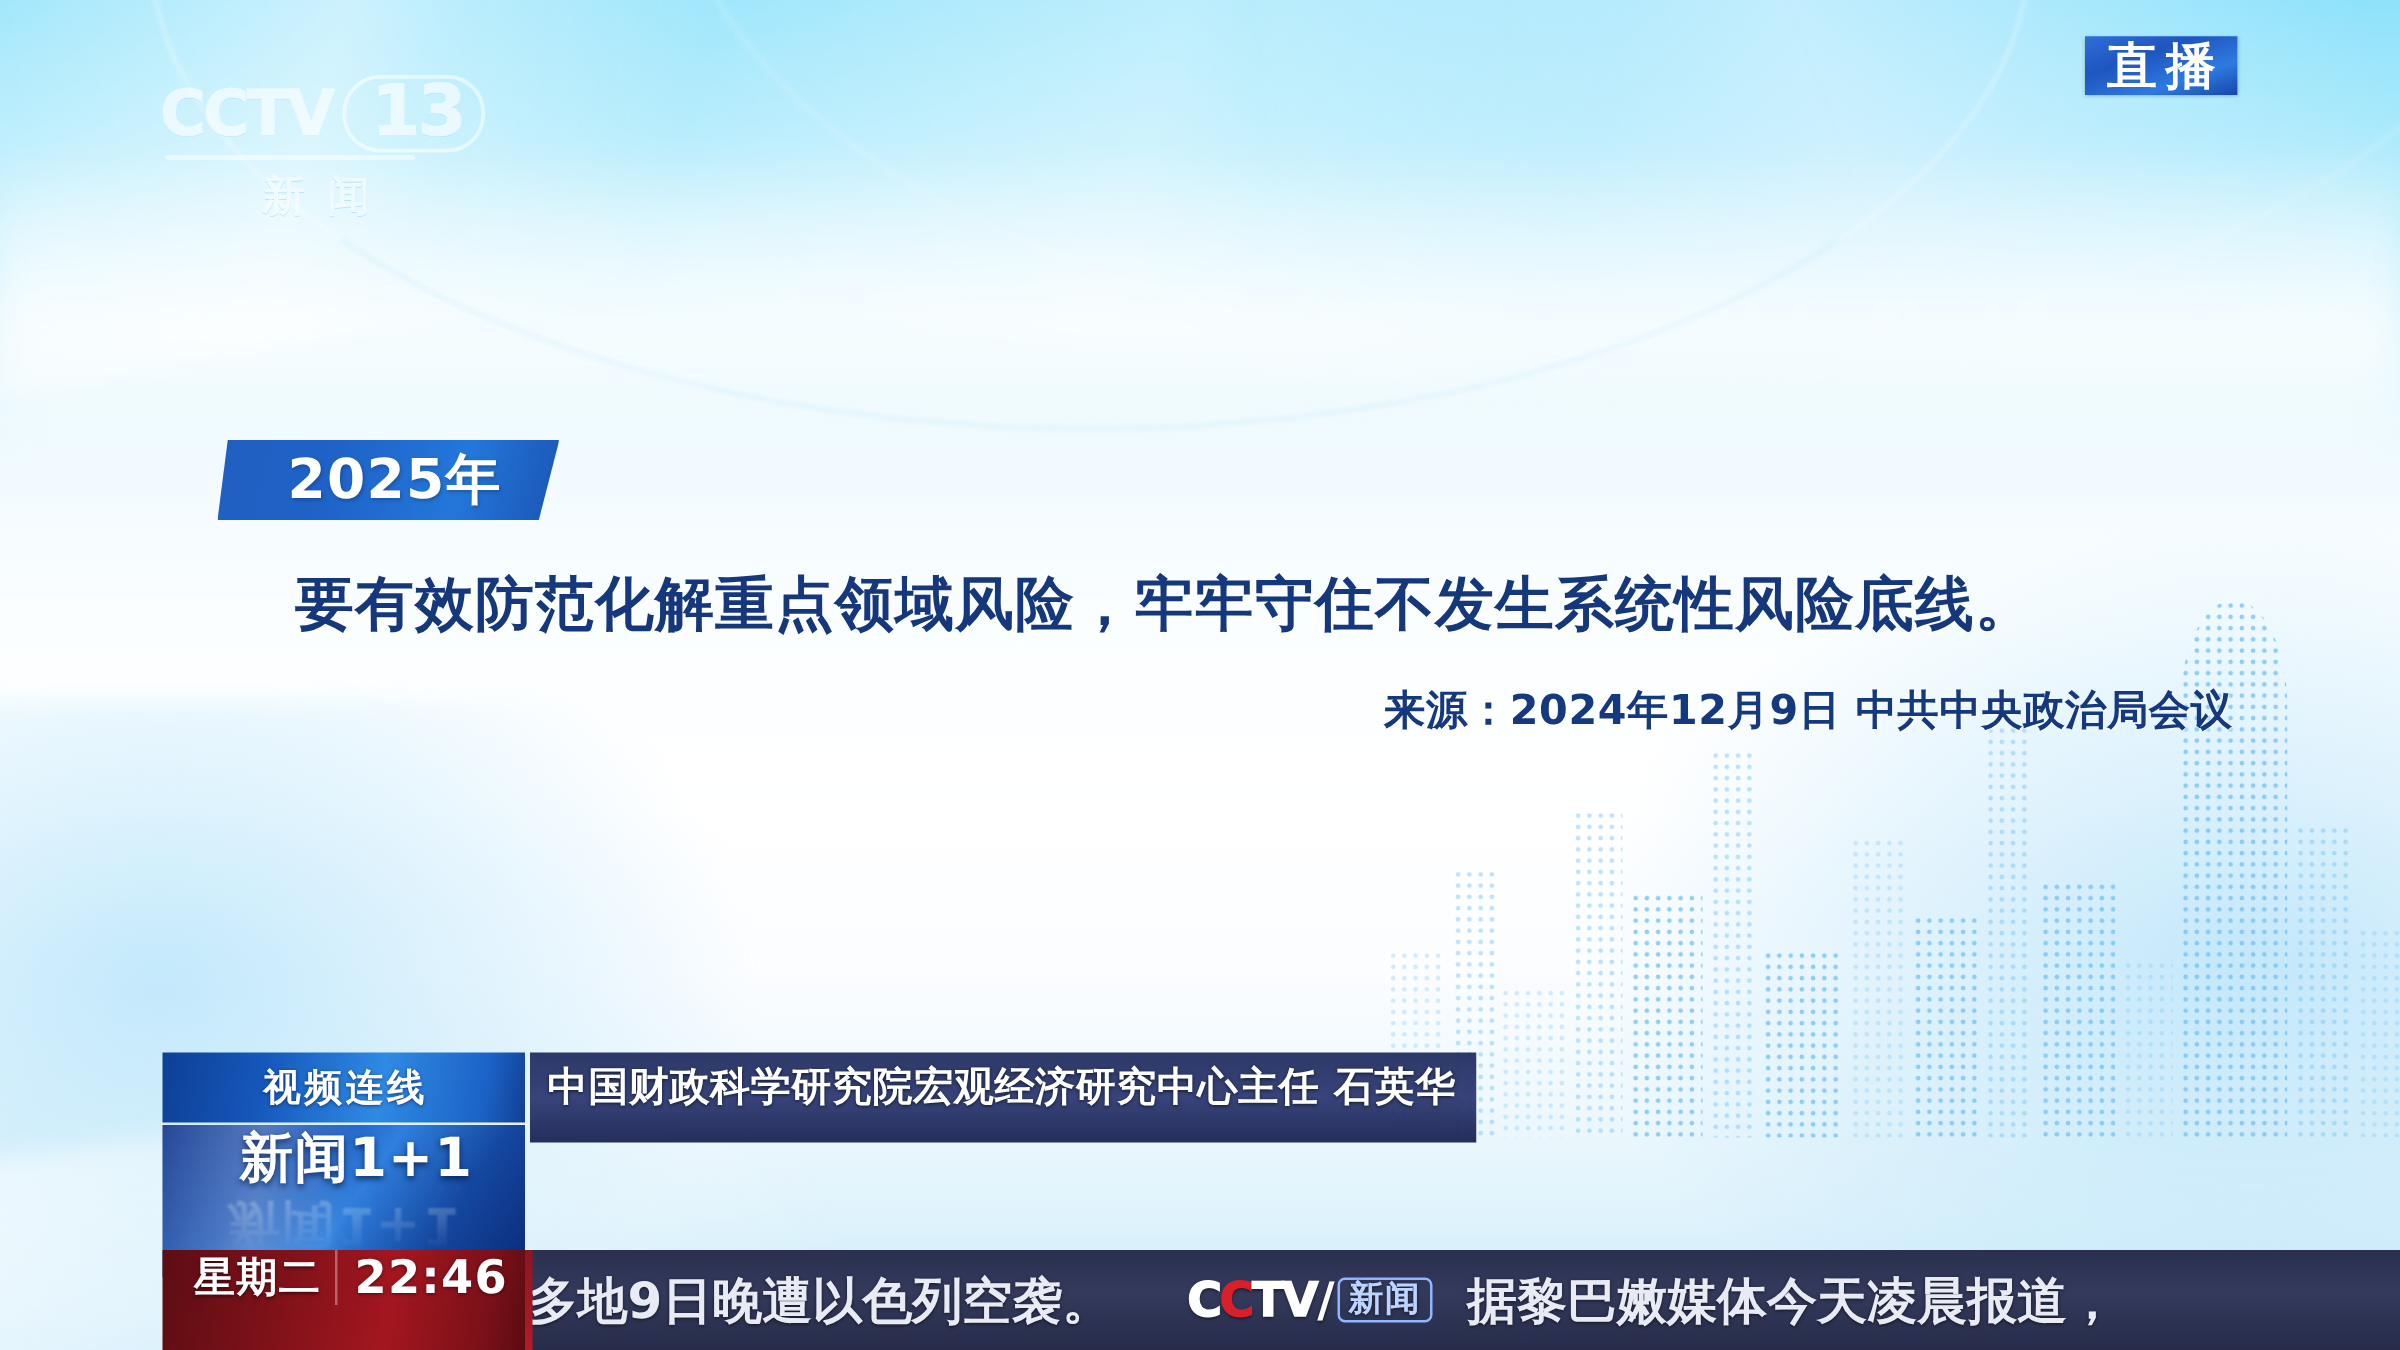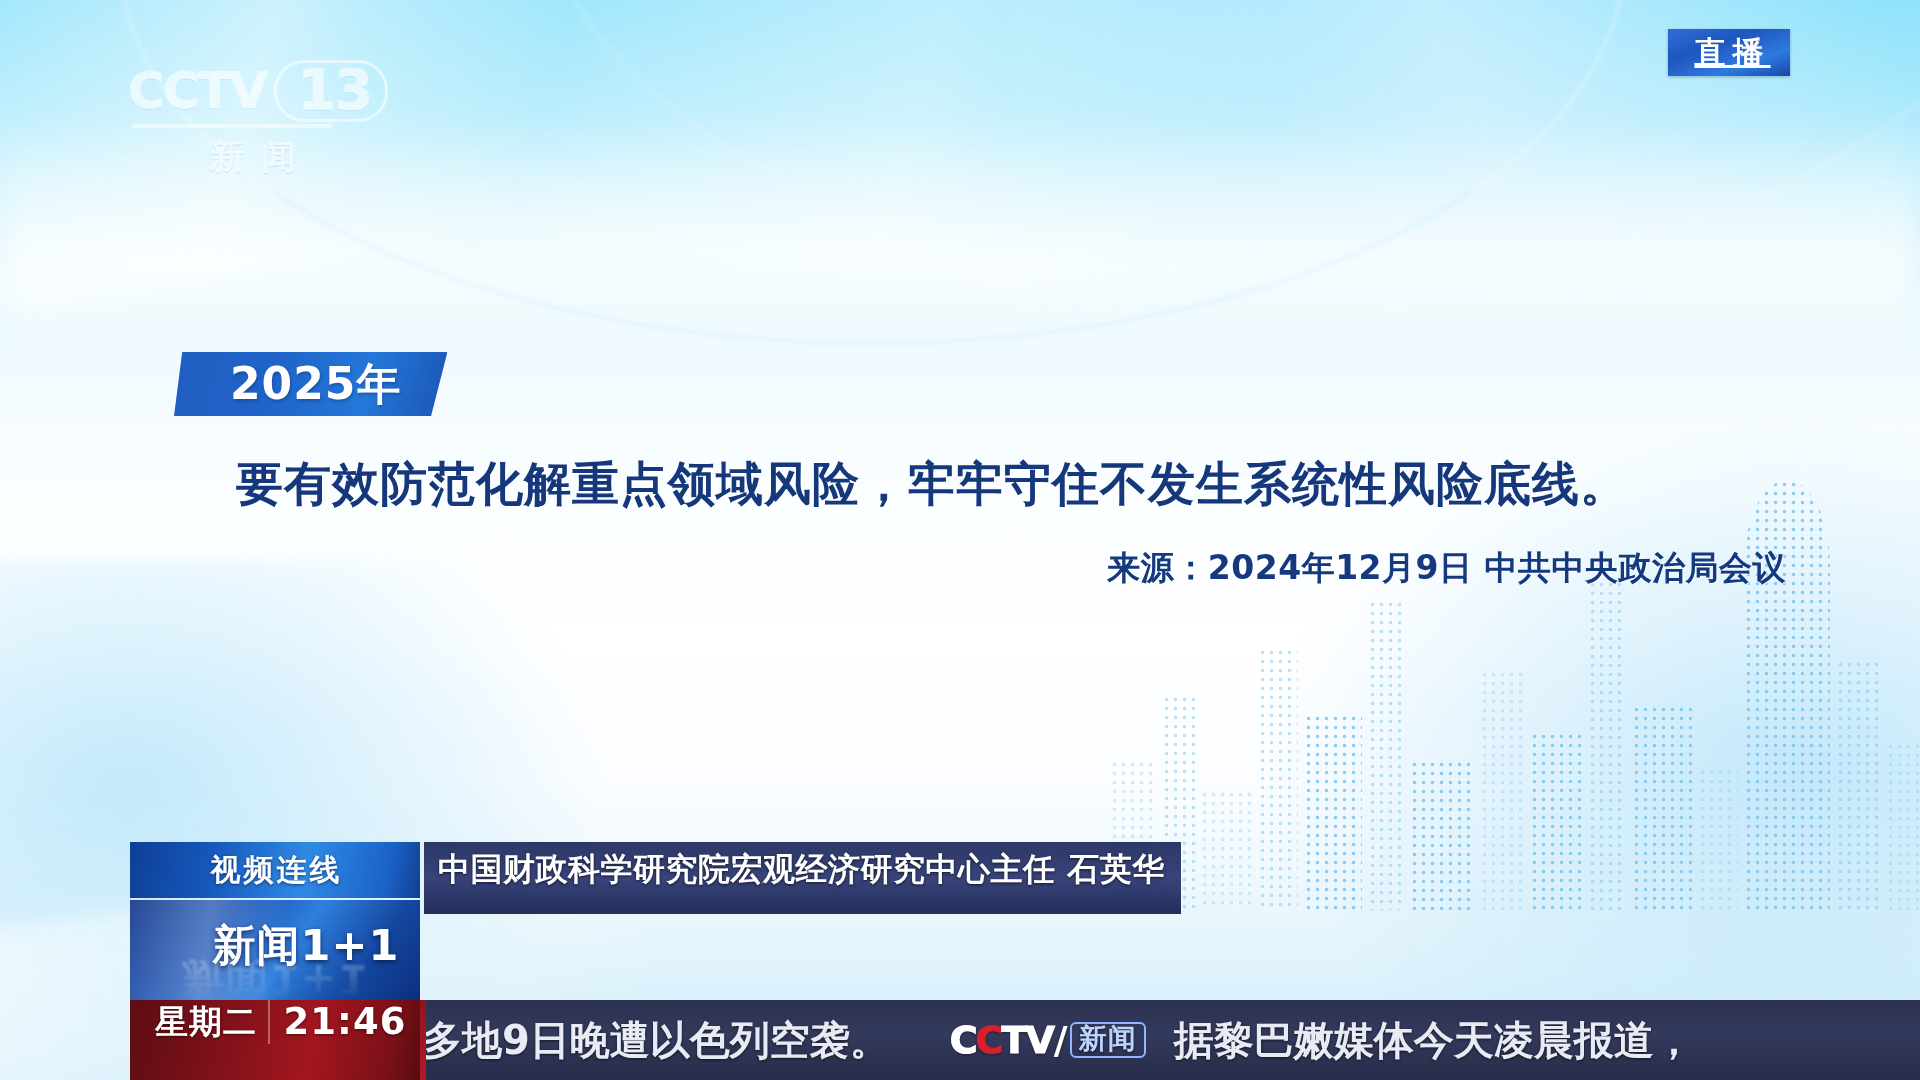--- a/index.html
+++ b/index.html
@@ -133,27 +133,26 @@
     width: 122px;
     height: 47px;
     background: linear-gradient(160deg, #2f6fd8 0%, #1f55be 35%, #2e7ae0 70%, #1746a8 100%);
     display: flex;
     align-items: center;
     justify-content: center;
     box-shadow: 0 1px 3px rgba(0,0,0,.25);
   }
   .live-badge span {
     color: #ffffff;
-    font-size: 31px;
+    font-size: 40px;
     font-weight: bold;
     letter-spacing: 7px;
     text-indent: 7px;
     line-height: 1;
     white-space: nowrap;
-    text-decoration: underline;
   }
 
   
   .watermark {
     position: absolute;
     left: 128px;
     top: 60px;
     width: 250px;
     height: 120px;
     pointer-events: none;
@@ -321,31 +320,30 @@
   .prog-logo::after {
     content: "";
     position: absolute;
     left: -40px; top: -30px;
     width: 260px; height: 180px;
     background: linear-gradient(115deg, rgba(255,255,255,0) 0%, rgba(255,255,255,.28) 45%, rgba(255,255,255,0) 70%);
     transform: rotate(-18deg);
   }
   .prog-logo-text {
     position: absolute;
-    left: 0; top: 24px;
+    left: 0; top: 6px;
     width: 310px;
     text-align: center;
     color: #ffffff;
     font-size: 43px;
     font-weight: bold;
     letter-spacing: 1px;
     line-height: 1;
     z-index: 2;
     text-shadow: 0 2px 5px rgba(0,15,55,.7);
-    padding-left: 21px;
   }
   .prog-logo-refl {
     position: absolute;
     left: 0; top: 58px;
     width: 290px;
     text-align: center;
     color: rgba(255,255,255,.3);
     font-size: 43px;
     font-weight: bold;
     letter-spacing: 1px;
@@ -527,21 +525,21 @@
 
 
   <div class="prog-logo">
     <div class="prog-logo-text">新闻1+1</div>
     <div class="prog-logo-refl">新闻1+1</div>
   </div>
 
   <div class="clock-bar">
     <div class="clock-day">星期二</div>
     <div class="clock-sep"></div>
-    <div class="clock-time">21:46</div>
+    <div class="clock-time">22:46</div>
   </div>
 
   <div class="ticker">
     <div class="ticker-edge"></div>
     <div class="ticker-text">
       <span>多地9日晚遭以色列空袭。</span>
       <span class="ticker-gap"></span>
       <span class="cctv-news-logo">
         <span class="cn-cctv"><span>C</span><span class="cn-red">C</span><span>TV</span></span>
         <span class="cn-slash">/</span>

